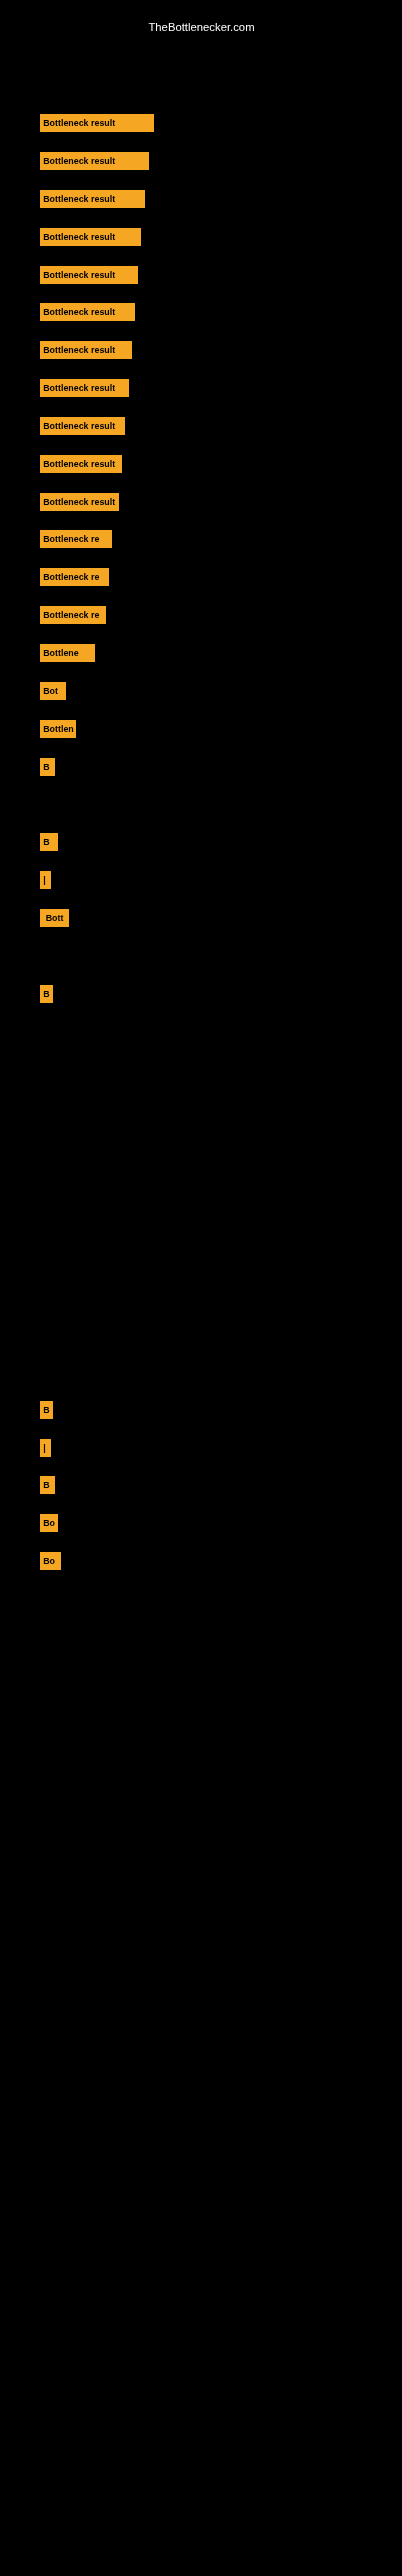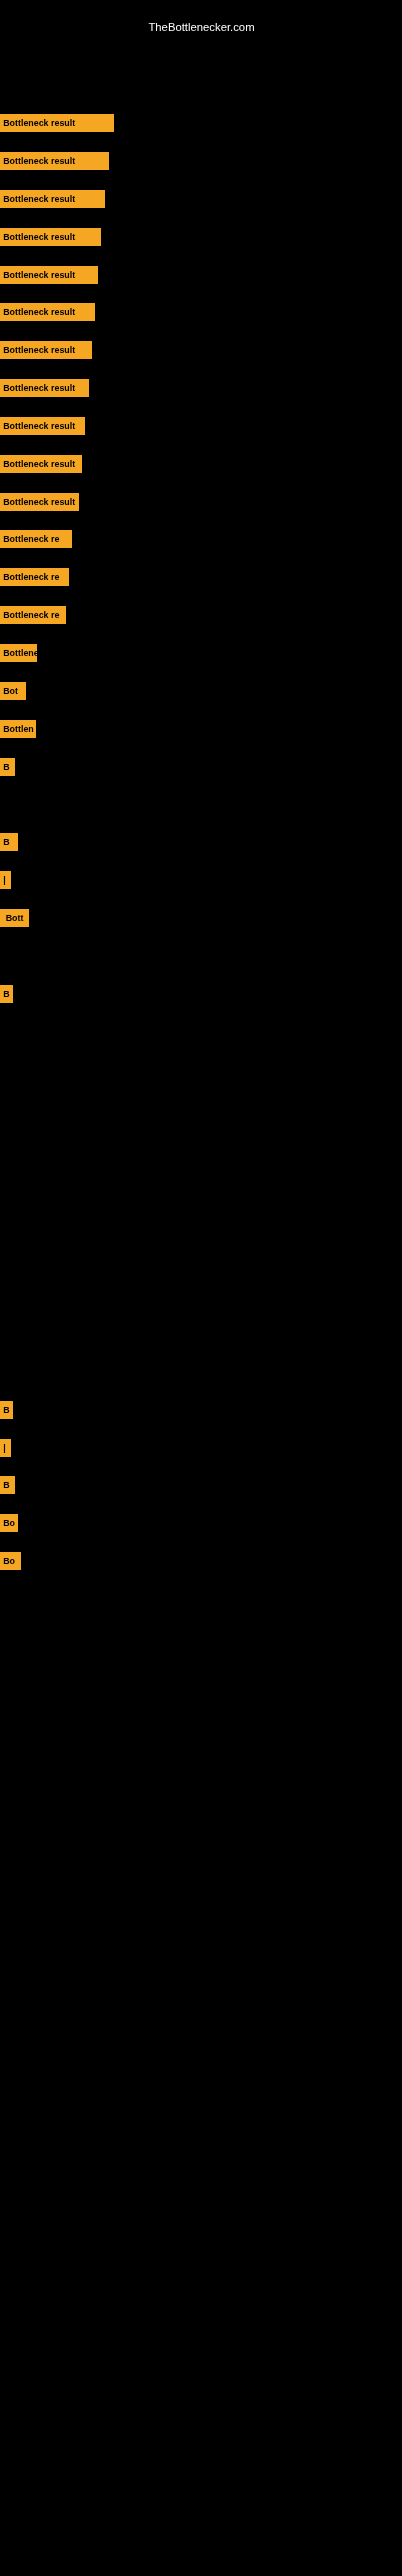--- a/index.html
+++ b/index.html
@@ -23,20 +23,21 @@
       transform: translateX(-50%);
       color: #ffffff;
       font-size: 11.3px;
       white-space: nowrap;
       margin-top: 15px;
     }
 
     .bar-container {
       position: absolute;
       left: 0;
+      padding-left: 40px;
     }
 
     .bar {
       background-color: #f5a623;
       display: flex;
       align-items: center;
       padding: 1.6px 3.2px;
       height: 17.7px;
       overflow: hidden;
     }
@@ -118,21 +119,21 @@
       <div class="bar" style="width: 69px;">
         <span class="bar-label">Bottleneck re</span>
       </div>
     </div>
     <div class="bar-container" style="top: 606px; left: 0px;">
       <div class="bar" style="width: 66px;">
         <span class="bar-label">Bottleneck re</span>
       </div>
     </div>
     <div class="bar-container" style="top: 644px; left: 0px;">
-      <div class="bar" style="width: 37px;">
+      <div class="bar" style="width: 55px;">
         <span class="bar-label">Bottlene</span>
       </div>
     </div>
     <div class="bar-container" style="top: 682px; left: 0px; border-radius: 7px;">
       <div class="bar" style="width: 26px;">
         <span class="bar-label">Bot</span>
       </div>
     </div>
     <div class="bar-container" style="top: 720px; left: 0px;">
       <div class="bar" style="width: 36px;">

